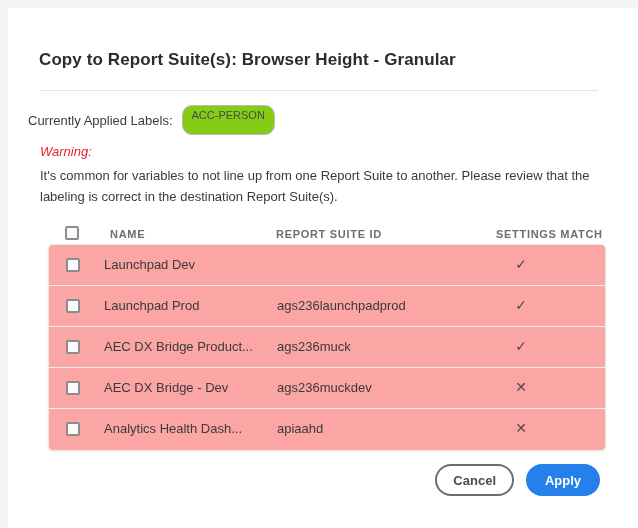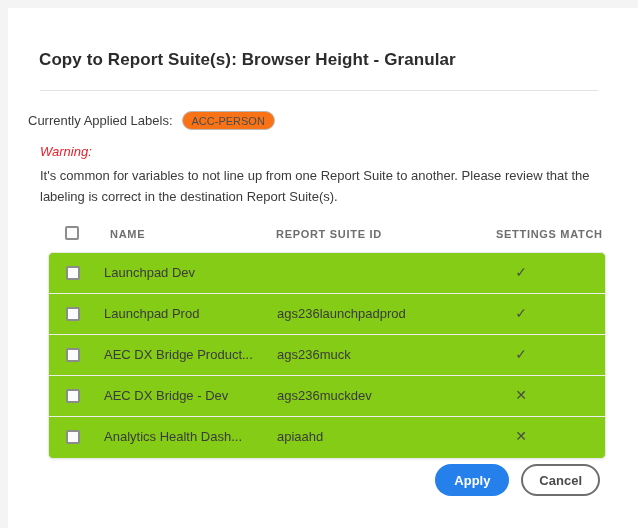--- a/index.html
+++ b/index.html
@@ -56,24 +56,24 @@
   }
   .labels-caption {
     font-size: 13px;
     color: #3b3b3b;
     white-space: nowrap;
   }
   .label-chip {
     margin-left: 9px;
     border: 1px solid #b9b9b9;
     border-radius: 10px;
-    padding: 4px 9px 2px 9px;
+    padding: 4px 9px 13px 9px;
     font-size: 11px;
     color: #4b4b4b;
-    background: #f97316;
+    background: #84cc16;
     white-space: nowrap;
     line-height: 1;
   }
 
   
   .warning-label {
     position: absolute;
     left: 32px;
     top: 136px;
     font-size: 13px;
@@ -124,23 +124,23 @@
     height: 14px;
     border: 2px solid #8c8c8c;
     border-radius: 2px;
     background: #fbfbfb;
     box-sizing: border-box;
   }
 
   .table-card {
     position: absolute;
     left: 40px;
-    top: 244px;
+    top: 236px;
     width: 558px;
-    background: #84cc16;
+    background: #fca5a5;
     border: 1px solid #e8e8e8;
     border-radius: 5px;
     box-sizing: border-box;
     box-shadow: 0 1px 3px rgba(0,0,0,0.07);
     overflow: hidden;
   }
   .row {
     position: relative;
     height: 41px;
     border-bottom: 1px solid #ededed;
@@ -272,17 +272,17 @@
         <div class="checkbox"></div>
       </div>
       <div class="cell name">Analytics Health Dash...</div>
       <div class="cell rsid">apiaahd</div>
       <div class="cell match">✕</div>
     </div>
 
   </div>
 
   <div class="footer">
+    <div class="btn btn-cancel">Cancel</div>
     <div class="btn btn-apply" id="apply-btn" style="background: rgb(38, 128, 235);">Apply</div>
-    <div class="btn btn-cancel">Cancel</div>
   </div>
 
 </div>
 
 </body></html>

